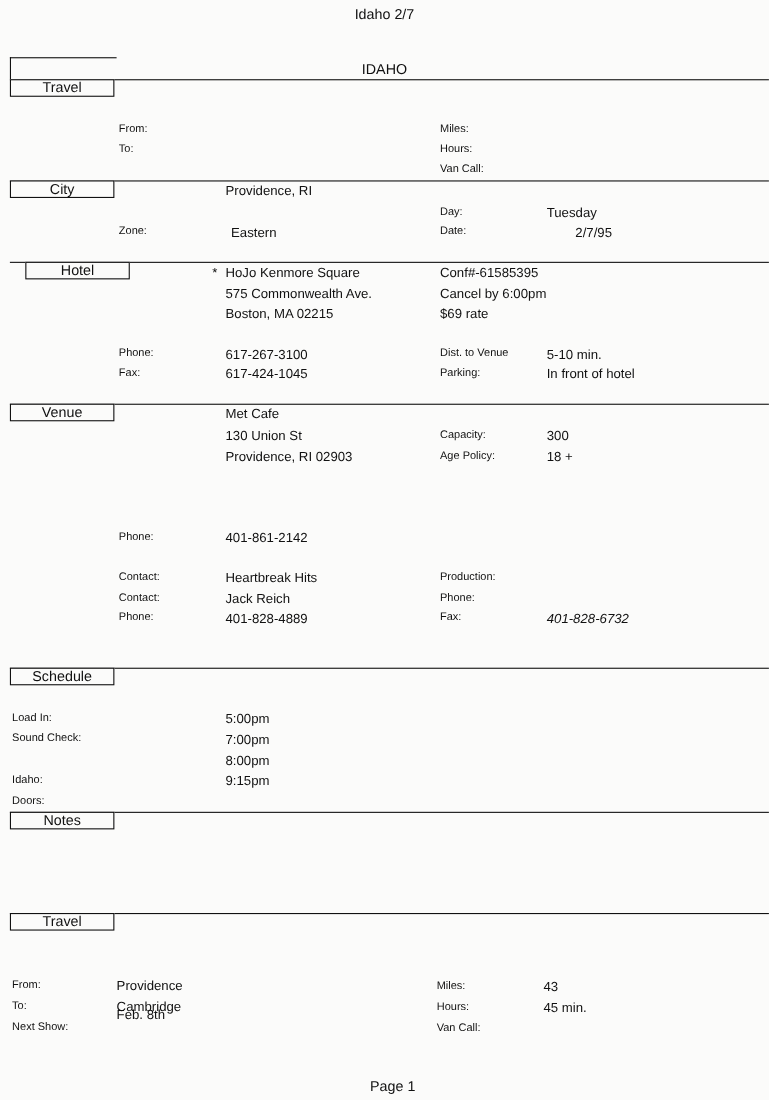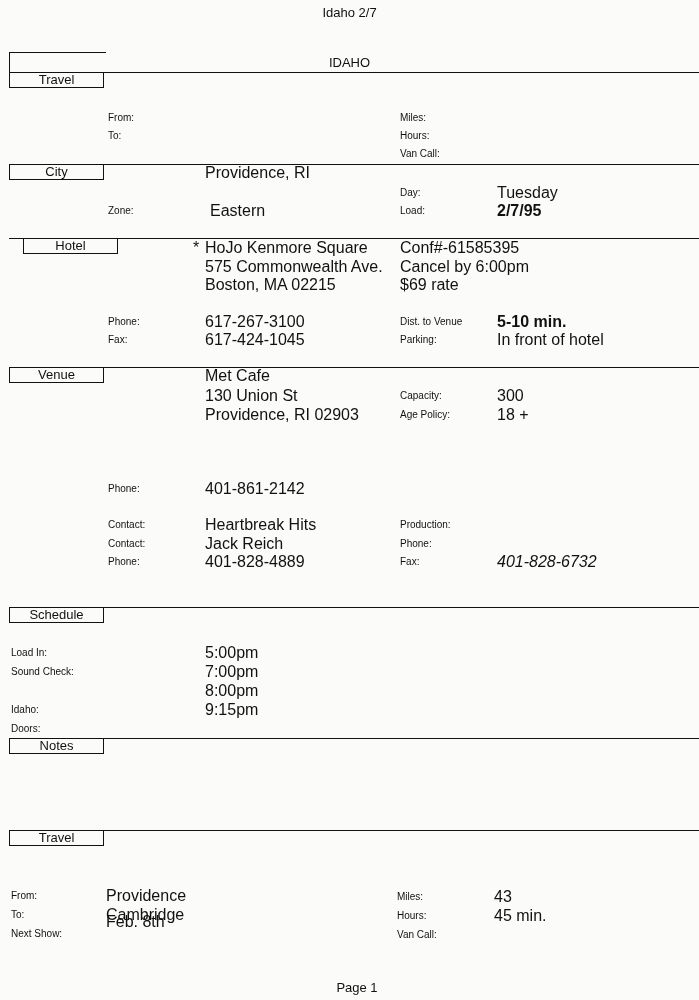--- a/index.html
+++ b/index.html
@@ -10,21 +10,21 @@
   }
   .abs { position: absolute; white-space: nowrap; line-height: 16px; }
   .hline { position: absolute; height: 0; border-top: 1.5px solid #111; }
   .tab {
     position: absolute; left: 9px; width: 95px; height: 16px;
     border: 1.3px solid #111; box-sizing: border-box;
     text-align: center; line-height: 14px; font-size: 13px;
     background: #fbfbfa;
   }
   .lbl { font-size: 10px; }
-  .val { font-size: 16px; }
+  .val { font-size: 12px; }
 </style>
 </head>
 <body>
 
 <div class="abs" style="left:0;width:699px;text-align:center;top:5px;">Idaho 2/7</div>
 
 <div class="hline" style="left:9px;width:97px;top:52px;"></div>
 <div style="position:absolute;left:9px;top:52px;height:20px;border-left:1.3px solid #111;"></div>
 <div class="abs" style="left:0;width:699px;text-align:center;top:55px;">IDAHO</div>
 <div class="hline" style="left:9px;width:690px;top:72px;"></div>
@@ -36,38 +36,38 @@
 <div class="abs lbl" style="left:400px;top:128px;">Hours:</div>
 <div class="abs lbl" style="left:400px;top:146px;">Van Call:</div>
 
 <div class="hline" style="left:9px;width:690px;top:164px;"></div>
 <div class="tab" style="top:164px;">City</div>
 <div class="abs val" style="left:205px;top:165px;">Providence, RI</div>
 <div class="abs lbl" style="left:400px;top:185px;">Day:</div>
 <div class="abs val" style="left:497px;top:185px;">Tuesday</div>
 <div class="abs lbl" style="left:108px;top:203px;">Zone:</div>
 <div class="abs val" style="left:210px;top:203px;">Eastern</div>
-<div class="abs lbl" style="left:400px;top:203px;">Load:</div>
-<div class="abs val" style="left:497px;top:203px;font-weight:bold;">2/7/95</div>
+<div class="abs lbl" style="left:400px;top:203px;">Date:</div>
+<div class="abs val" style="left:523px;top:203px;">2/7/95</div>
 
 <div class="hline" style="left:9px;width:690px;top:238px;"></div>
 <div class="tab" style="top:238px;margin-left:14px;" id="hotel-tab">Hotel</div>
 <div class="abs val" style="left:193px;top:240px;">*</div>
 <div class="abs val" style="left:205px;top:240px;">HoJo Kenmore Square</div>
 <div class="abs val" style="left:205px;top:259px;">575 Commonwealth Ave.</div>
 <div class="abs val" style="left:205px;top:277px;">Boston, MA  02215</div>
 <div class="abs val" style="left:400px;top:240px;">Conf#-61585395</div>
 <div class="abs val" style="left:400px;top:259px;">Cancel by 6:00pm</div>
 <div class="abs val" style="left:400px;top:277px;">$69 rate</div>
 <div class="abs lbl" style="left:108px;top:314px;">Phone:</div>
 <div class="abs val" style="left:205px;top:314px;">617-267-3100</div>
 <div class="abs lbl" style="left:108px;top:332px;">Fax:</div>
 <div class="abs val" style="left:205px;top:332px;">617-424-1045</div>
 <div class="abs lbl" style="left:400px;top:314px;">Dist. to Venue</div>
-<div class="abs val" style="left:497px;top:314px;font-weight:bold;">5-10 min.</div>
+<div class="abs val" style="left:497px;top:314px;">5-10 min.</div>
 <div class="abs lbl" style="left:400px;top:332px;">Parking:</div>
 <div class="abs val" style="left:497px;top:332px;">In front of hotel</div>
 
 <div class="hline" style="left:9px;width:690px;top:367px;"></div>
 <div class="tab" style="top:367px;">Venue</div>
 <div class="abs val" style="left:205px;top:368px;">Met Cafe</div>
 <div class="abs val" style="left:205px;top:388px;">130 Union St</div>
 <div class="abs val" style="left:205px;top:407px;">Providence, RI  02903</div>
 <div class="abs lbl" style="left:400px;top:388px;">Capacity:</div>
 <div class="abs val" style="left:497px;top:388px;">300</div>

